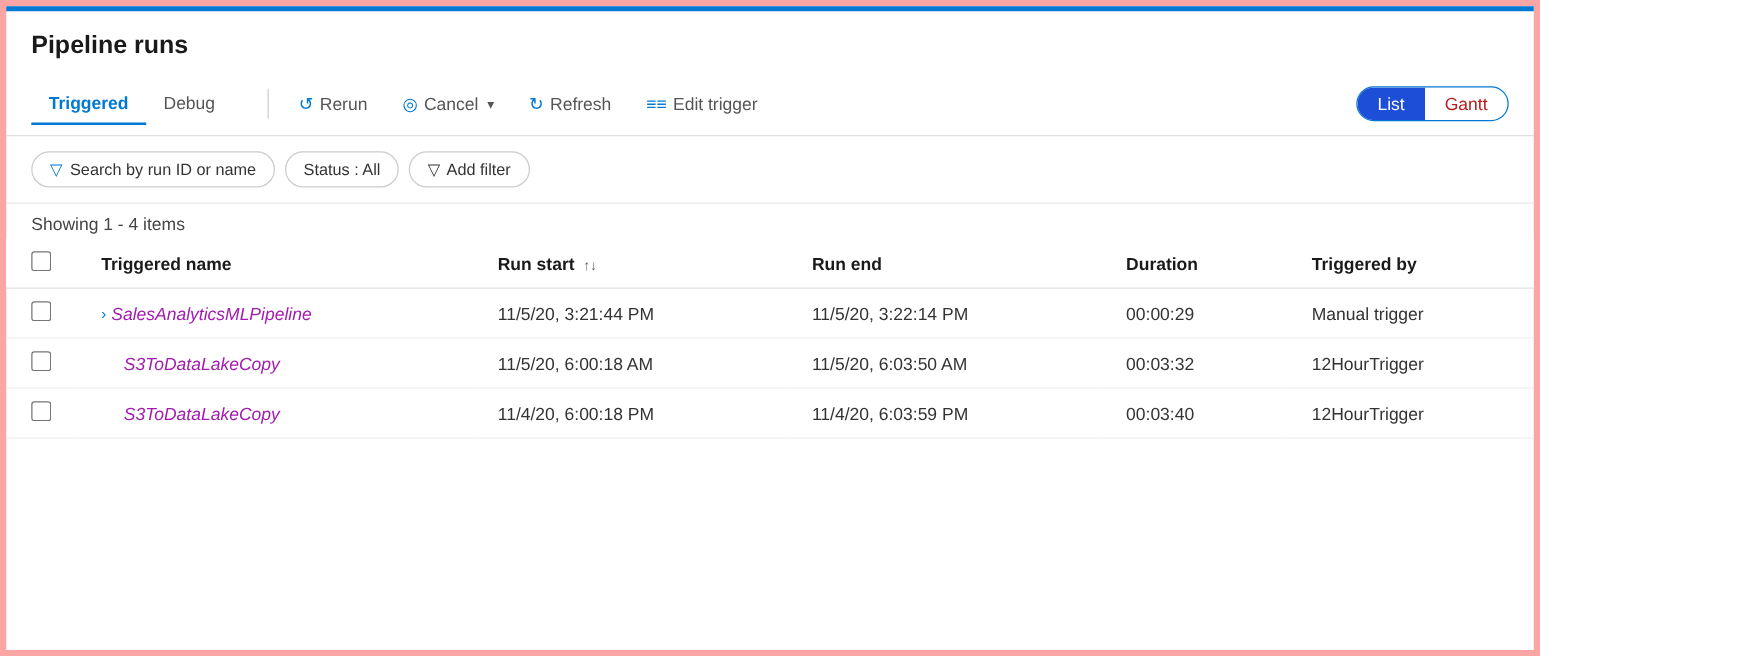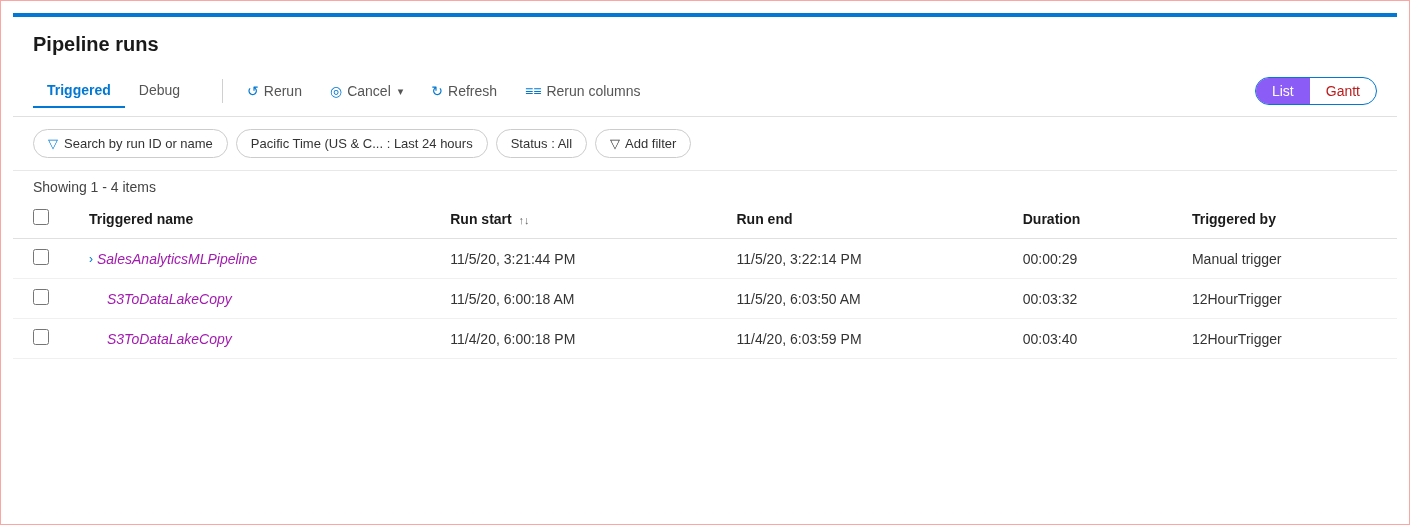--- a/index.html
+++ b/index.html
@@ -3,25 +3,25 @@
   <meta charset="utf-8">
   <style>
     * { box-sizing: border-box; margin: 0; padding: 0; }
     body {
       font-family: 'Segoe UI', Arial, sans-serif;
       font-size: 14px;
       background: #fff;
       color: #333;
     }
     .container {
-      width: 1410px;
+      width: 1232px;
       min-height: 525px;
       background: #fff;
-      border: 1px solid #fca5a5;
-      padding: 12px;
+      border: 5px solid #fca5a5;
+      padding: 0;
     }
     .top-bar {
       height: 4px;
       background: #0078d4;
     }
     .page-header {
       padding: 16px 20px 8px 20px;
       border-bottom: 1px solid #e0e0e0;
     }
     .page-title {
@@ -86,21 +86,21 @@
     }
     .toggle-btn {
       padding: 5px 16px;
       border: none;
       background: transparent;
       cursor: pointer;
       font-size: 14px;
       color: #b91c1c;
     }
     .toggle-btn.active {
-      background: #8b5cf6;
+      background: #1d4ed8;
       color: #fff;
     }
     .filters-bar {
       display: flex;
       align-items: center;
       gap: 8px;
       padding: 12px 20px;
       border-bottom: 1px solid #e8e8e8;
     }
     .filter-pill {
@@ -223,39 +223,36 @@
         <span class="cancel-dropdown">▾</span>
       </button>
 
       <button class="toolbar-btn">
         <span class="icon">↻</span>
         <span>Refresh</span>
       </button>
 
       <button class="toolbar-btn">
         <span class="icon">≡≡</span>
-        <span>Rerun columns</span>
+        <span>Edit trigger</span>
       </button>
 
       <div class="toggle-group">
         <button class="toggle-btn active">List</button>
         <button class="toggle-btn">Gantt</button>
       </div>
     </div>
   </div>
 
   <div class="filters-bar">
     <button class="filter-pill">
       <span class="filter-icon">▽</span>
       <span>Search by run ID or name</span>
     </button>
 
-    <button class="filter-pill">
-      <span>Pacific Time (US &amp; C...  :  Last 24 hours</span>
-    </button>
 
     <button class="filter-pill">
       <span>Status : All</span>
     </button>
 
 
     <button class="add-filter-btn">
       <span>▽</span>
       <span>Add filter</span>
     </button>

